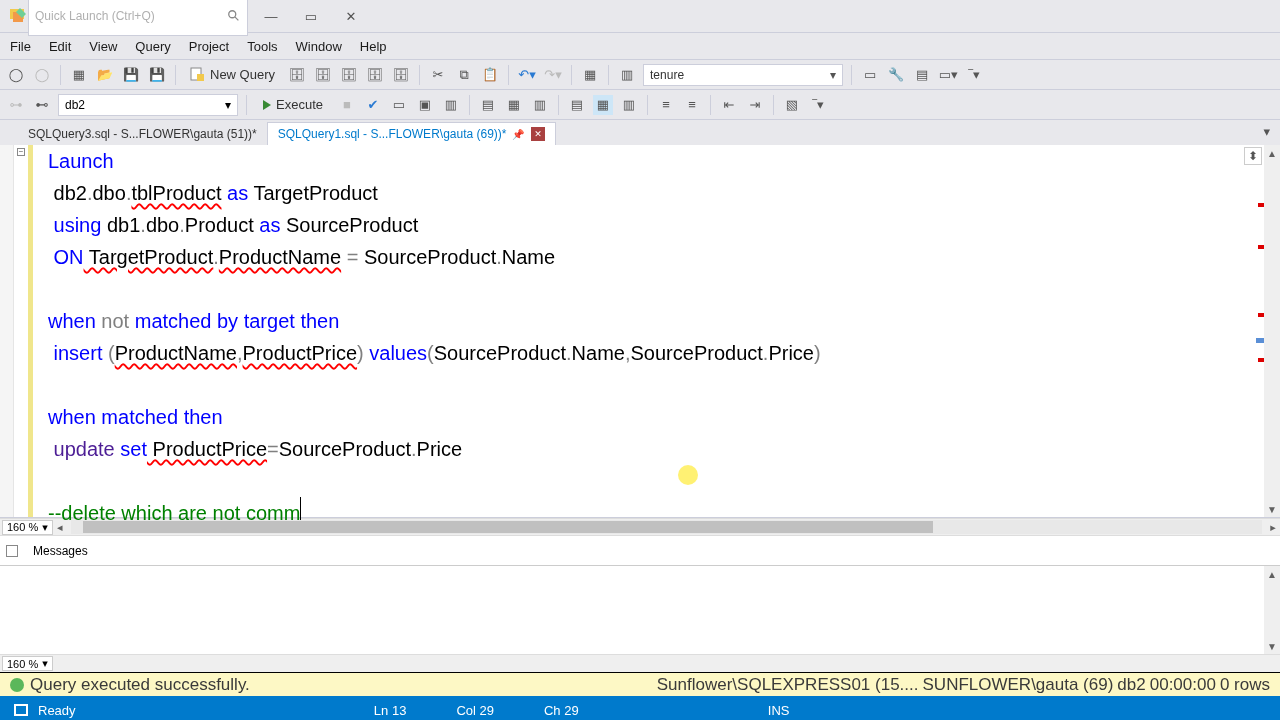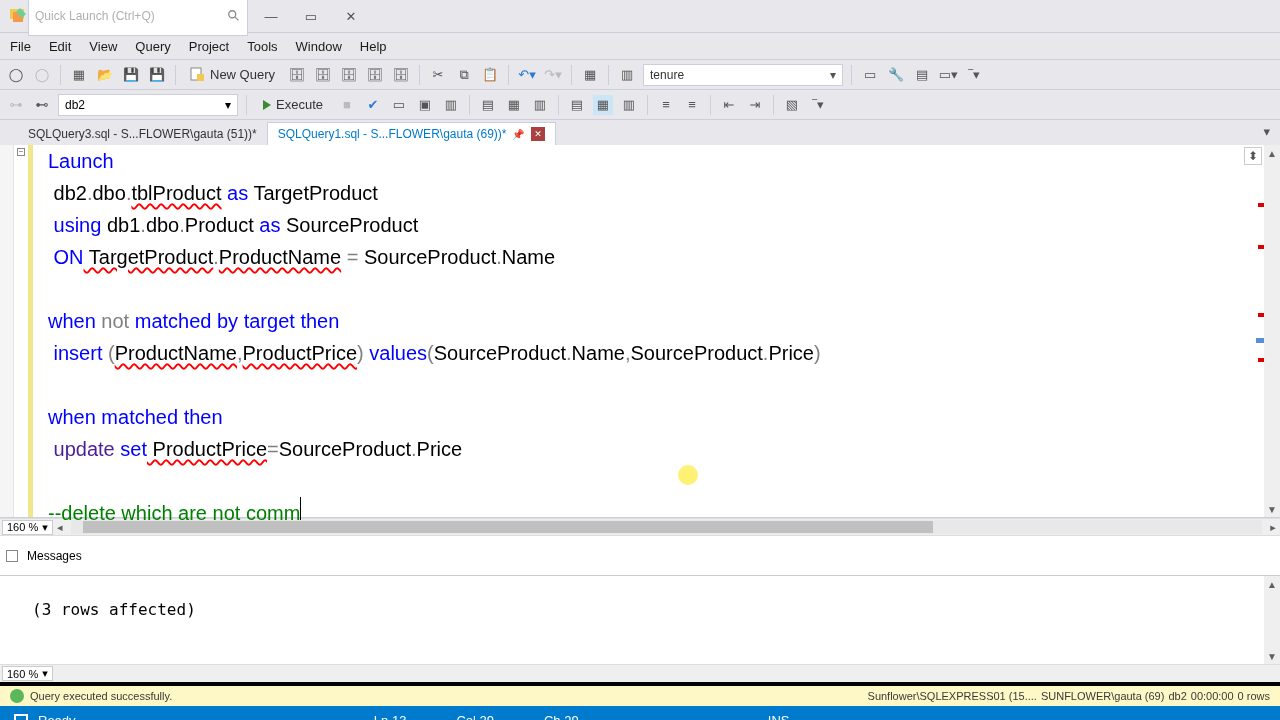--- a/index.html
+++ b/index.html
@@ -45,28 +45,28 @@
 .right-scroll { position:absolute; right:0; top:0; width:16px; height:100%; background:#efefef;}
 .right-scroll .arrow { width:16px; height:16px; display:flex;align-items:center;justify-content:center;color:#606060;font-size:10px;}
 .overview { position:absolute; right:16px; top:8px; width:8px; bottom:20px;}
 .ov-red { position:absolute; right:0; width:6px; height:4px; background:#d00;}
 .ov-blue { position:absolute; right:0; width:8px; height:5px; background:#5a8fd6;}
 .ov-btn { position:absolute; right:18px; top:2px; width:18px; height:18px; border:1px solid #ccc; background:#fff; color:#555; font-size:12px; display:flex;align-items:center;justify-content:center;}
 .zoom-row { height:18px; background:#efefef; display:flex; align-items:center; font-size:11px; border-top:1px solid #ddd; border-bottom:1px solid #ddd;}
 .zoom-combo { border:1px solid #ccc; background:#fff; padding:0 4px; margin-left:2px; display:flex; align-items:center; gap:4px;}
 .zoom-row .hscroll { flex:1; height:14px; background:#e8e8e8; margin:0 4px; position:relative;}
 .hscroll-thumb { position:absolute; left:12px; top:1px; height:12px; width:850px; background:#c0c0c0;}
-.messages-tab { height:40px; background:#fff; display:flex; align-items:center; border-bottom:1px solid #ccc; padding-left:6px; gap:9px; font-size:12px;}
+.messages-tab { height:30px; background:#fff; display:flex; align-items:center; border-bottom:1px solid #ccc; padding-left:6px; gap:15px; font-size:12px;}
 .messages-tab .ico { width:12px;height:12px; border:1px solid #888;}
 .messages-area { height:88px; background:#fff; position:relative;}
 .messages-area pre { font-family:Consolas,monospace; font-size:16px; padding:24px 32px; color:#000;}
 .msg-scroll { position:absolute; right:0; top:0; width:16px; height:100%; background:#efefef;}
 .msg-scroll .arrow { width:16px;height:16px;display:flex;align-items:center;justify-content:center;color:#606060;font-size:10px;}
 .zoom-row2 { height:18px; background:#efefef; display:flex; align-items:center; font-size:11px; border-top:1px solid #ddd;}
-.status-yellow { height:24px; background:#fdf8c5; display:flex; align-items:center; padding:0 10px; font-size:11px; color:#3a3a3a; border-top:4px solid #000000;}
+.status-yellow { height:24px; background:#fdf8c5; display:flex; align-items:center; padding:0 10px; font-size:17px; color:#3a3a3a; border-top:1px solid #000000;}
 .status-yellow .ok { width:14px;height:14px; border-radius:50%; background:#5bb75b; margin-right:6px;}
 .status-yellow .right { margin-left:auto; display:flex; gap:4px;}
 .status-blue { height:28px; background:#007acc; color:#fff; display:flex; align-items:center; padding:0 14px; font-size:13px; gap:40px;}
 .status-blue .ready-ico { width:14px;height:12px; border:2px solid #fff; margin-right:10px;}
 .status-blue .group1 { display:flex; gap:50px;}
 .highlight-cursor { position:absolute; width:20px; height:20px; border-radius:50%; background:rgba(255,230,0,0.55);}
 svg.ico-ssms { width:20px; height:20px;}
 </style>
 </head>
 <body>
@@ -239,21 +239,20 @@
     </div>
   <div style="width:14px;text-align:center;color:#606060">▸</div>
 </div>
 
 <div class="messages-tab">
   <div class="ico"></div>
   <span>Messages</span>
 </div>
 
 <div class="messages-area">
-  <pre>(3 rows affected)</pre>
   <div class="msg-scroll">
     <div class="arrow">▲</div>
     <div class="arrow" style="position:absolute;bottom:0">▼</div>
   </div>
 </div>
 
 <div class="zoom-row2">
   <div class="zoom-combo">
     <span>160 %</span>
       <span>▾</span>

